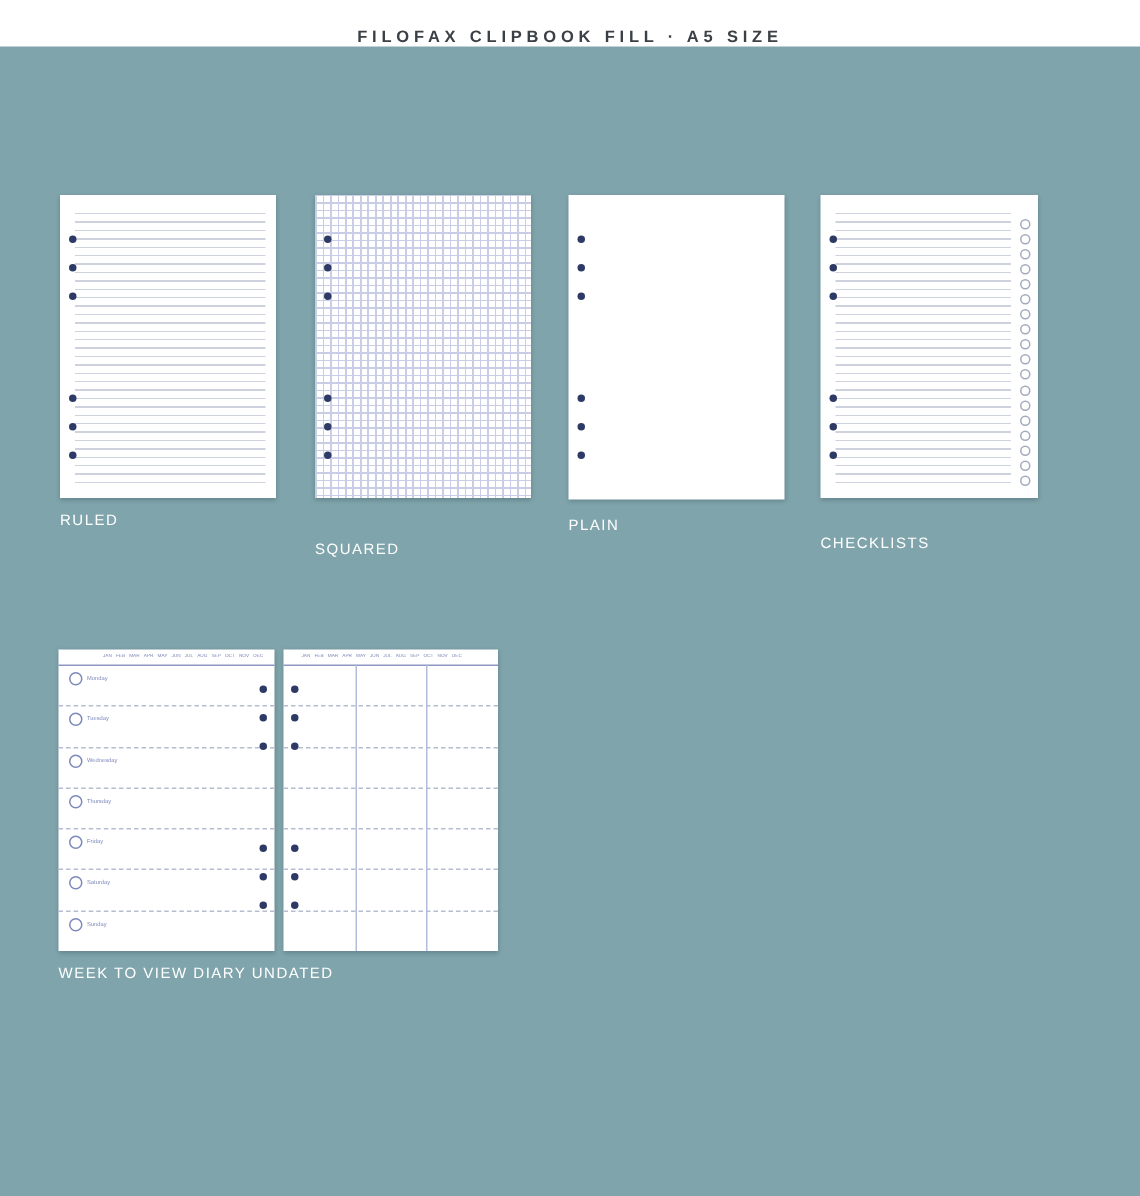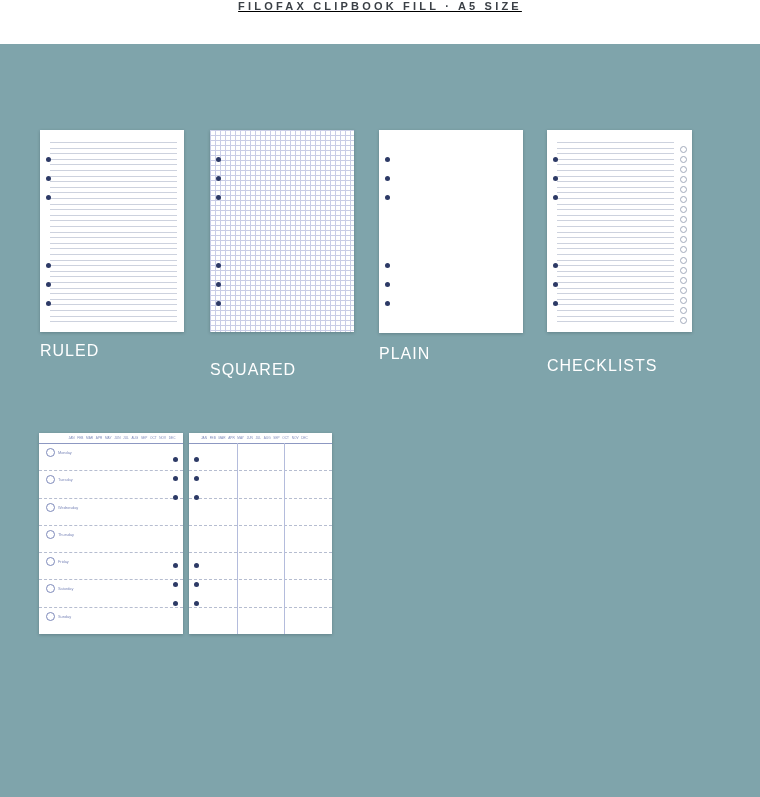--- a/index.html
+++ b/index.html
@@ -1,26 +1,26 @@
 <!DOCTYPE html>
 <html style="--bg: #7fa4ab; --header-bg: #ffffff; --header-text: #3b4046; --page: #ffffff; --label-text: #ffffff; --hole: #2d3a66; --ruled-line: #cdd2de; --grid-line: #c9cde6; --check-ring: #a2aabb; --diary-line: #b6bdd0; --diary-strong: #8d98c2; --diary-accent: #7d89ba; --diary-vline: #b4bcdc;"><head>
 <meta charset="utf-8">
 <style>
   html,body{margin:0;padding:0;}
   body{font-family:"Liberation Sans", sans-serif;}
   .canvas{position:relative;width:760px;height:797px;background:var(--bg);overflow:hidden;}
 
   
-  .header{position:absolute;top:0;left:0;width:760px;height:44px;background:var(--header-bg);
-    display:flex;align-items:flex-start;justify-content:center;text-decoration:underline;}
+  .header{position:absolute;top:0;left:0;width:760px;height:31px;background:var(--header-bg);
+    display:flex;align-items:flex-end;justify-content:center;}
   .title{font-size:11px;font-weight:bold;letter-spacing:3.2px;color:var(--header-text);}
 
   
   .page{position:absolute;background:var(--page);box-shadow:0 1px 3px rgba(25,45,55,.28);}
-  .page-label{position:absolute;color:var(--label-text);font-size:16px;font-weight:500;letter-spacing:1px;}
+  .page-label{position:absolute;color:var(--label-text);font-size:10px;font-weight:500;letter-spacing:1px;}
 
   
   .sheet{top:130px;width:144px;height:202px;}
   .sheet.ruled{left:40px;}
   .sheet.squared{left:210px;}
   .sheet.plain{left:379px;height:203px;}
   .sheet.checklists{left:547px;width:145px;}
 
   .ruled-lines{position:absolute;top:12px;left:10px;right:7px;bottom:9px;
     background:repeating-linear-gradient(to bottom, var(--ruled-line) 0 1px, transparent 1px 5.6px);}
@@ -271,14 +271,15 @@
         <div class="hole"></div>
         <div class="hole"></div>
         <div class="hole"></div>
       </div>
     <div class="hole-group g2">
         <div class="hole"></div>
         <div class="hole"></div>
         <div class="hole"></div>
       </div>
   </div>
+  <div class="page-label lbl-week">WEEK TO VIEW DIARY UNDATED</div>
 
 </div>
 
 </body></html>

